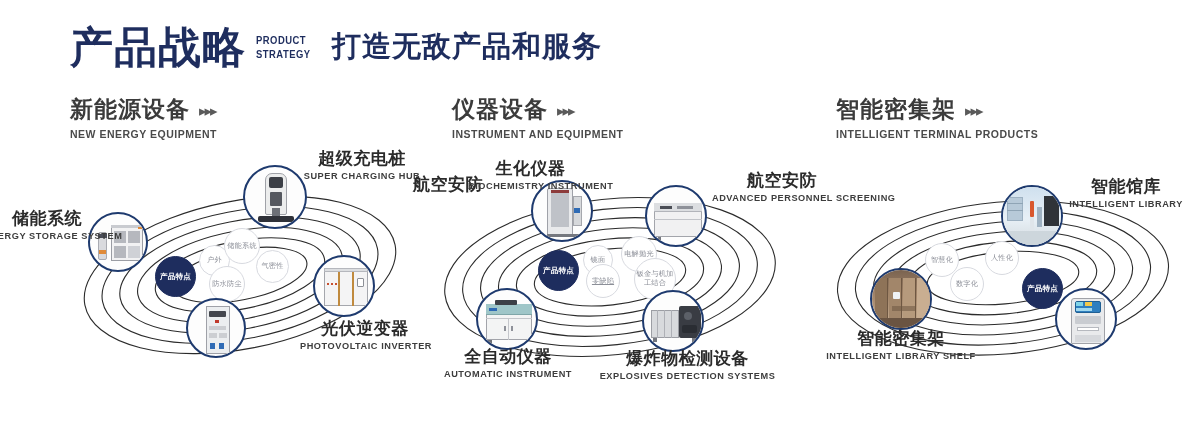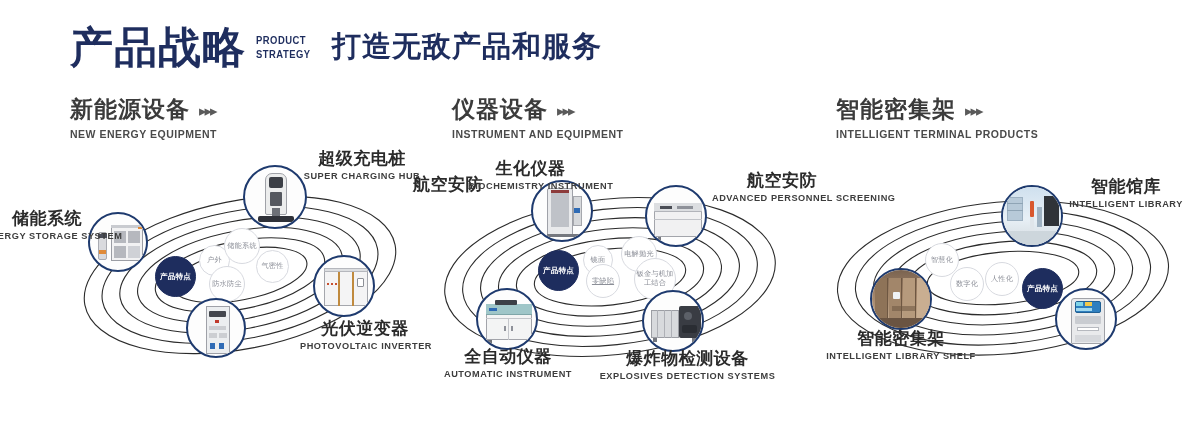--- a/index.html
+++ b/index.html
@@ -315,21 +315,21 @@
       </g>
     </svg>
   </div>
 
   <div class="bub ghost" style="left:925px;top:243px;width:34px;height:34px;">
     <span>智慧化</span>
   </div>
   <div class="bub ghost" style="left:950px;top:267px;width:34px;height:34px;">
     <span>数字化</span>
   </div>
-  <div class="bub ghost" style="left:985px;top:262px;width:34px;height:34px;">
+  <div class="bub ghost" style="left:985px;top:241px;width:34px;height:34px;">
     <span>人性化</span>
   </div>
   <div class="bub solid" style="left:1022px;top:268px;width:41px;height:41px;">
     <span>产品特点</span>
   </div>
 
   <div class="node" style="left:1001px;top:185px;width:62px;height:62px;">
     <div class="art" style="background:linear-gradient(#cfe0ee 0%,#e8f0f6 55%,#d2d9de 100%);">
       <div class="box" style="left:4px;top:10px;width:16px;height:24px;background:#b7c9d8;border:1px solid #9db1c2;"></div>
       <div class="box" style="left:4px;top:16px;width:16px;height:1px;background:#8fa4b5;"></div>

